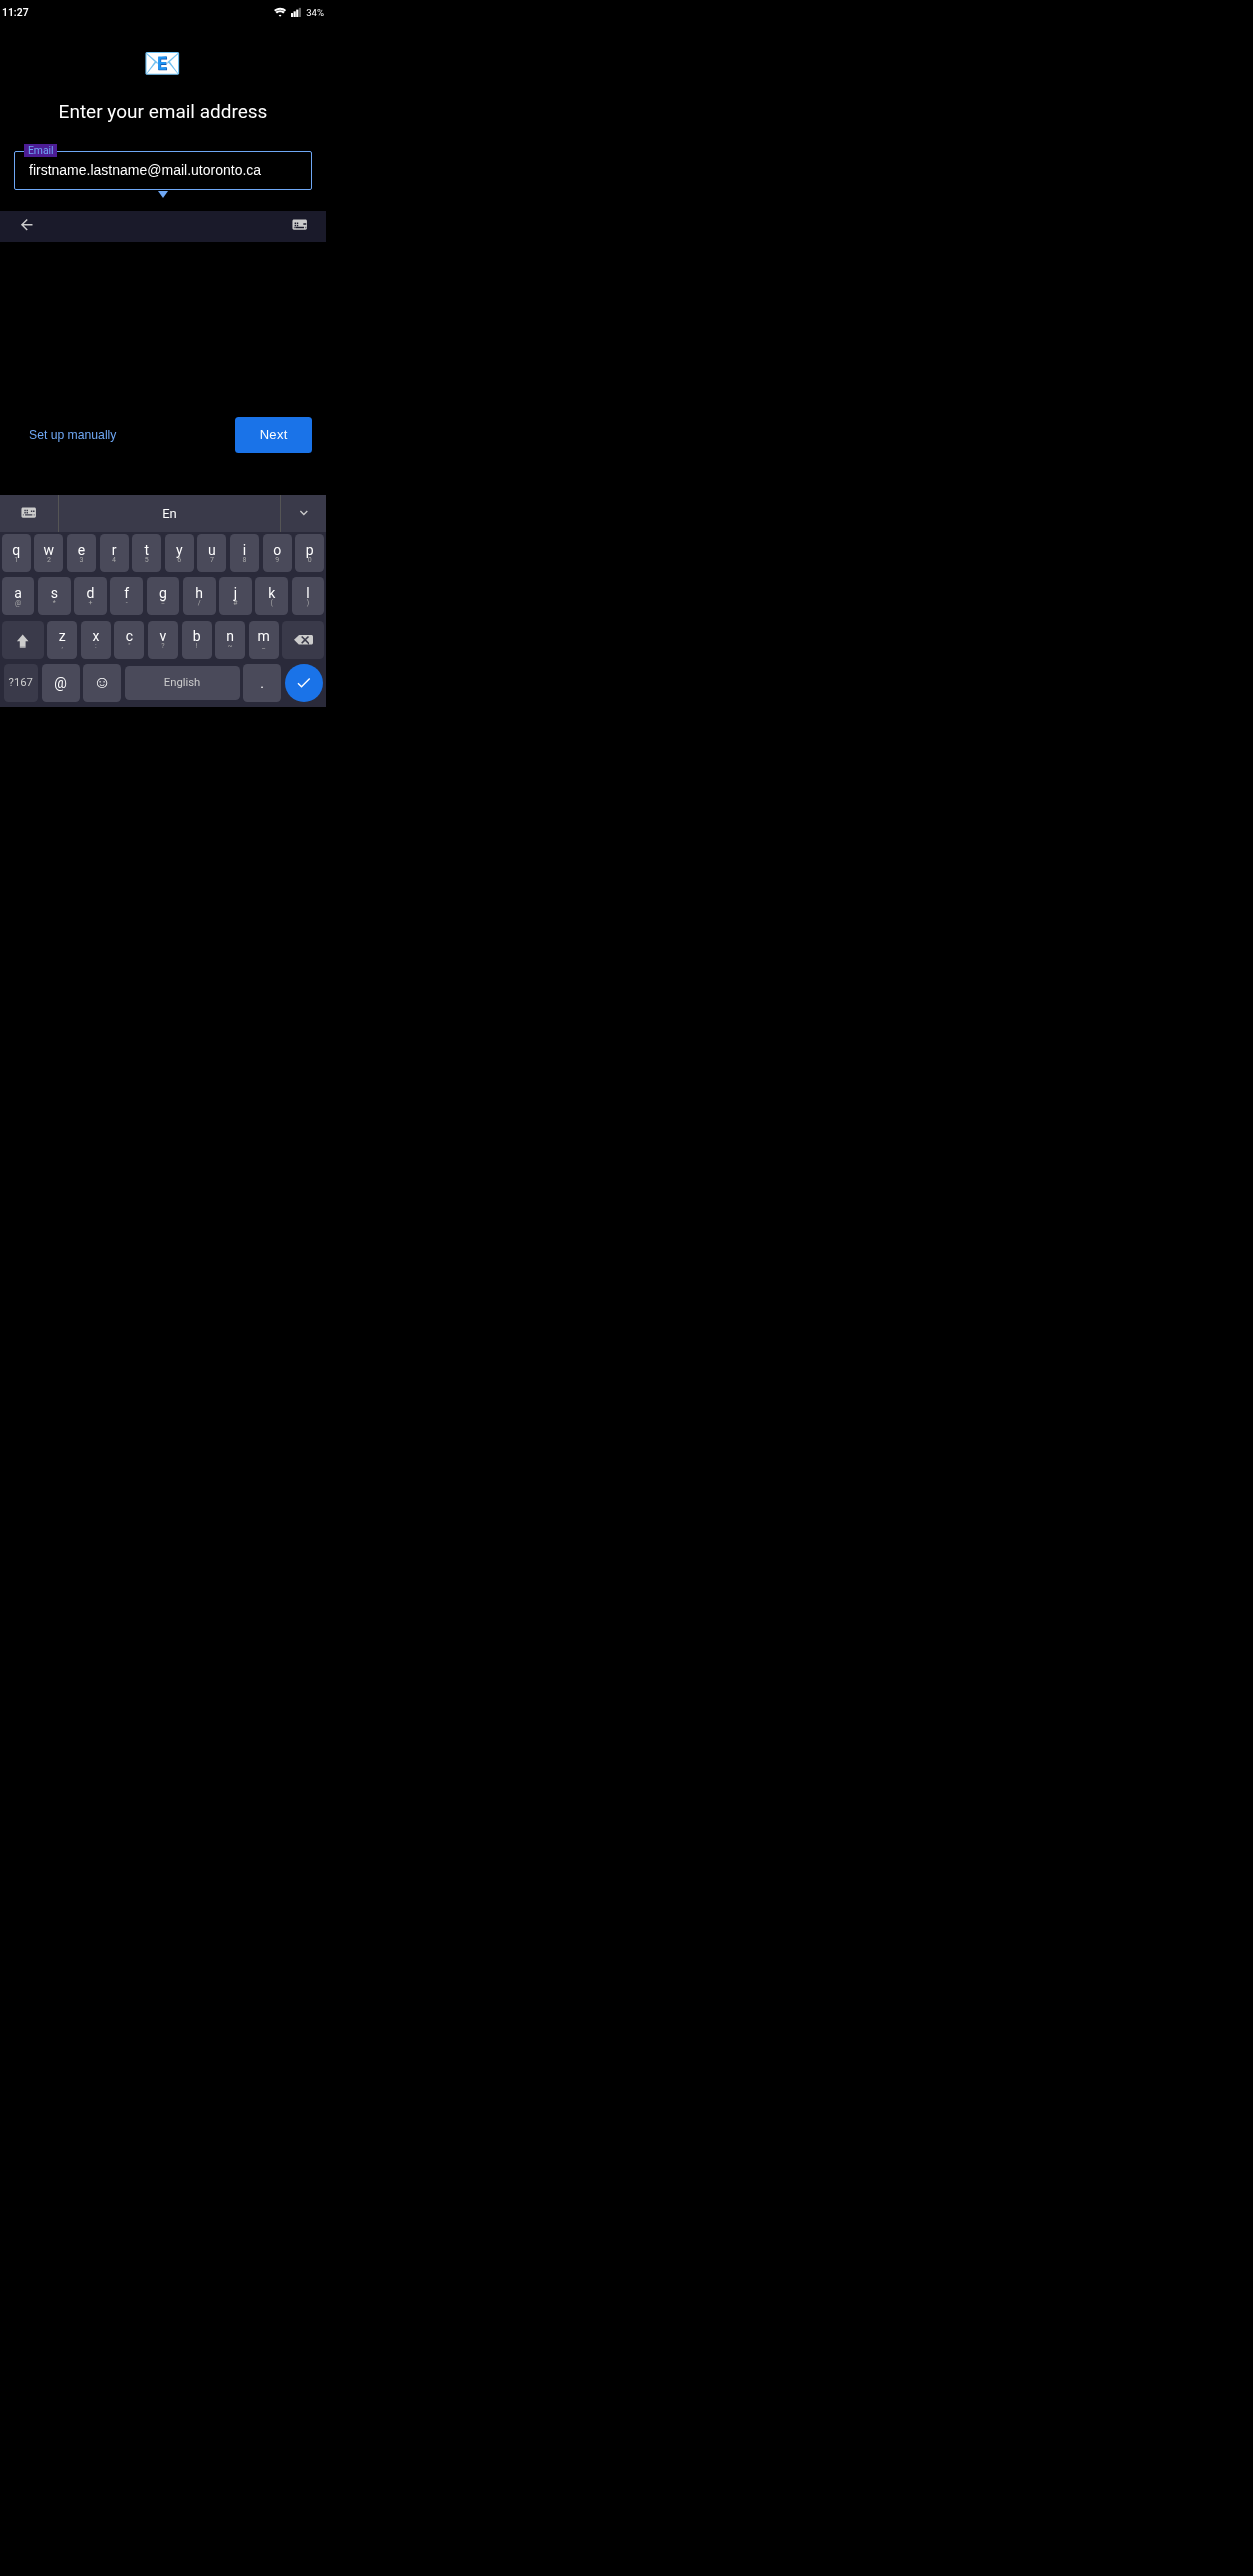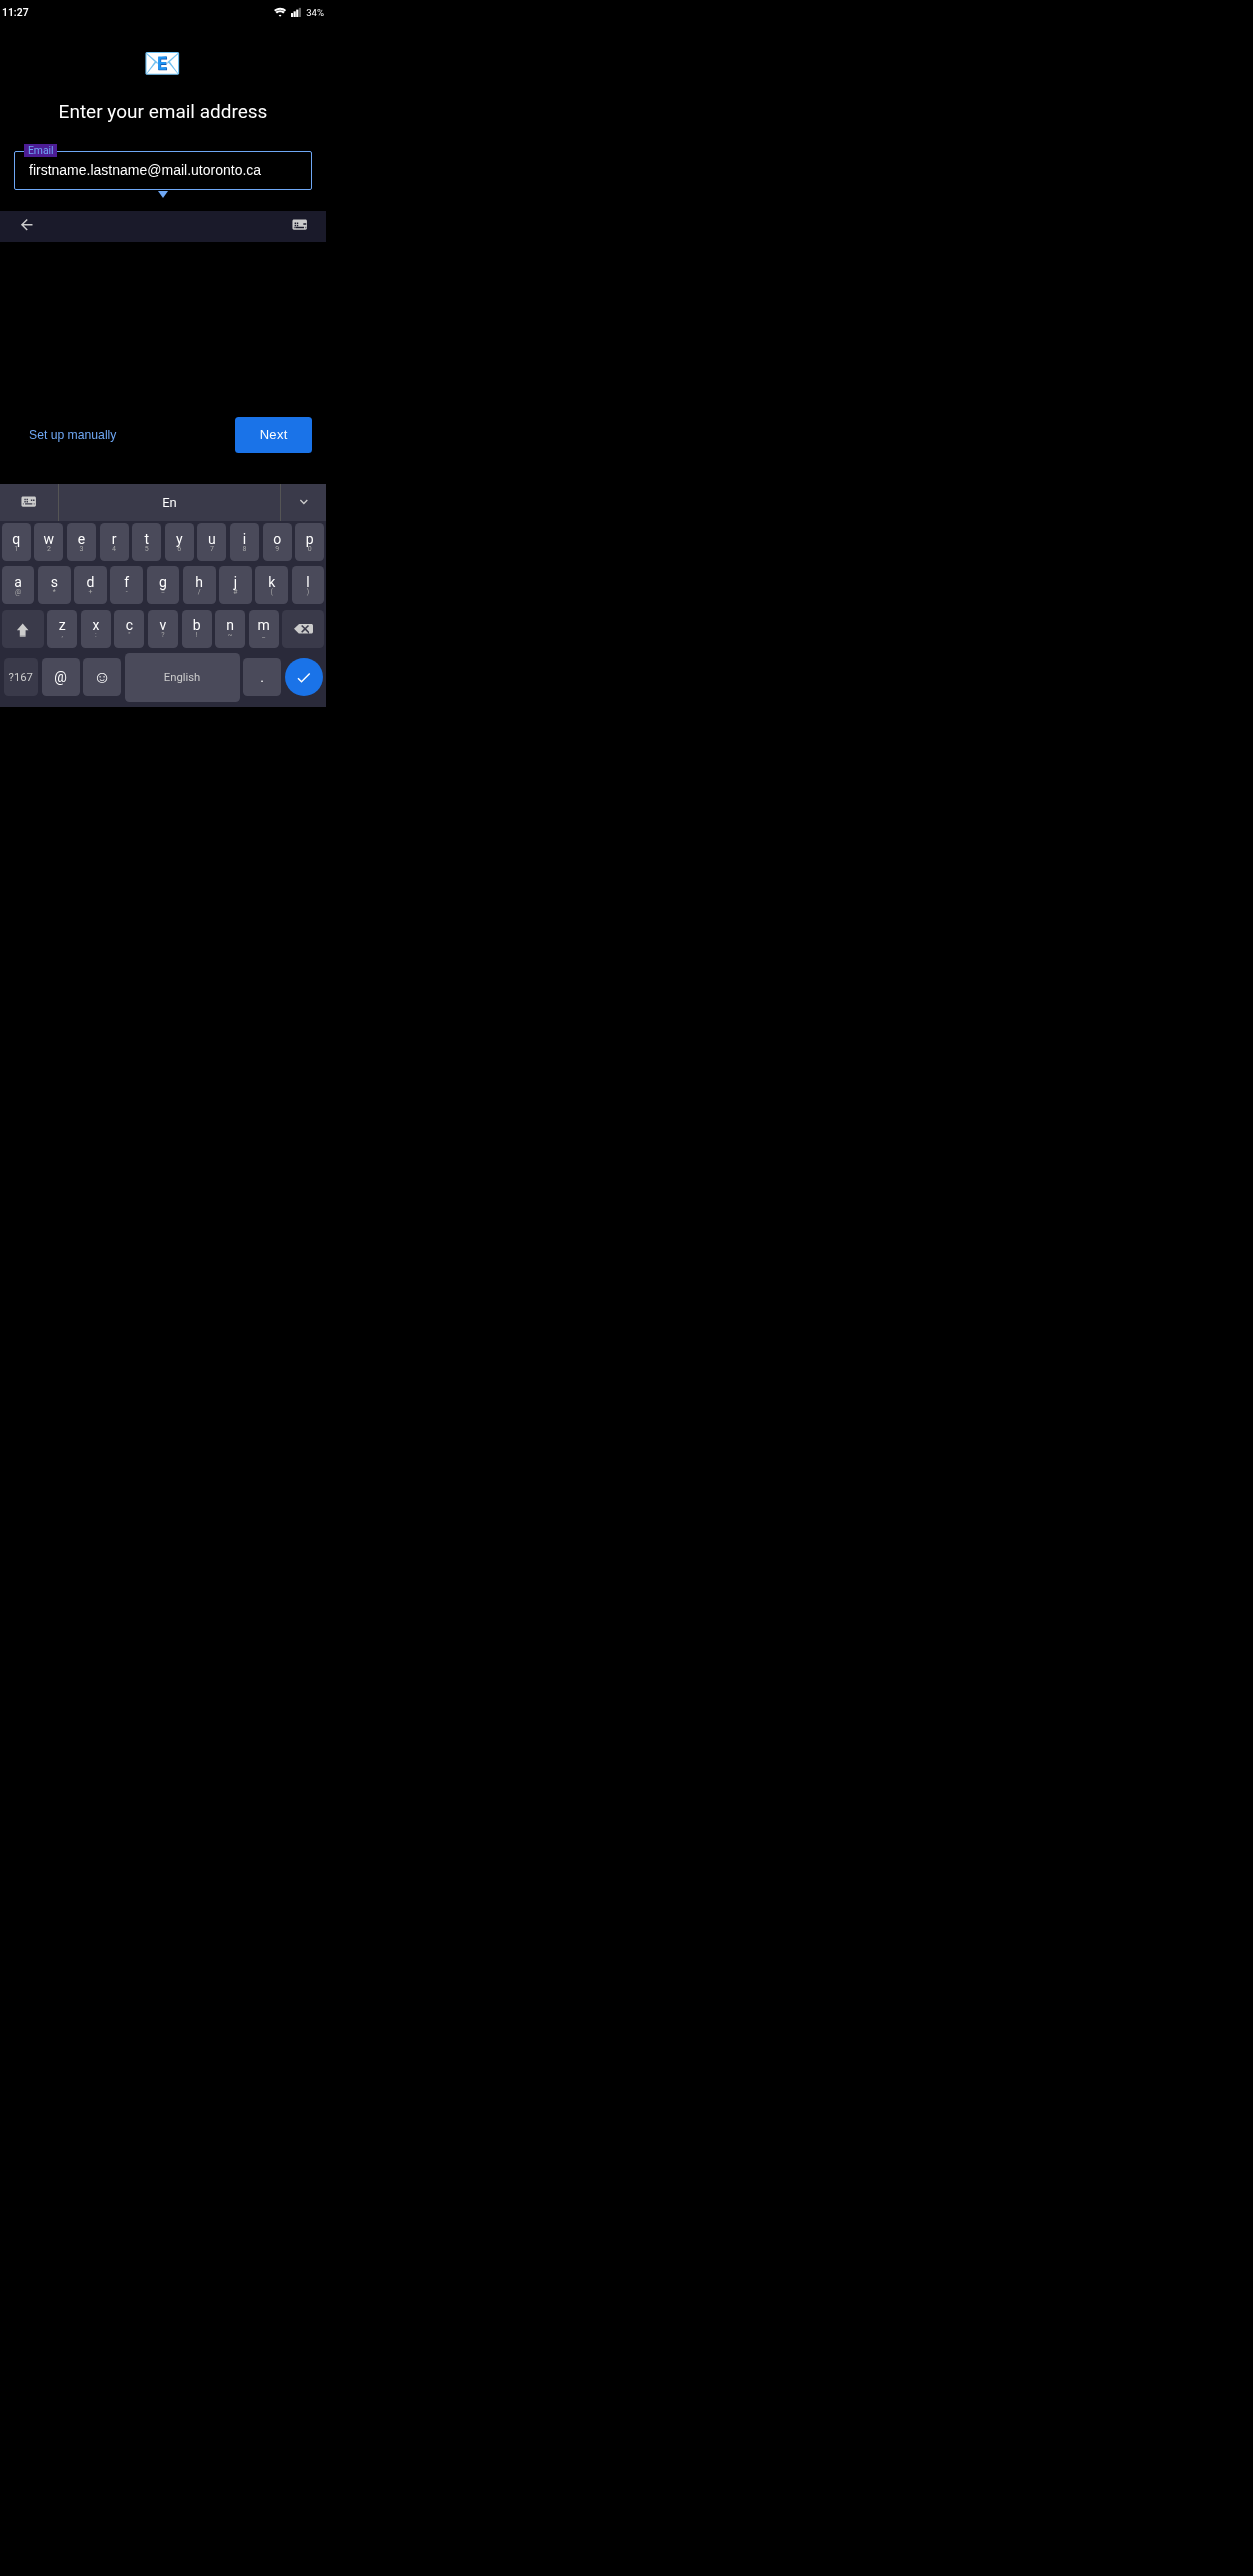--- a/index.html
+++ b/index.html
@@ -224,21 +224,21 @@
       flex: 1.4;
     }
     .key-special .key-main {
       font-size: 10.4px;
       color: #ccc;
     }
 
     .key-space {
       background: #4a4a5a;
       border-radius: 4.4px;
-      height: 49px;
+      height: 34px;
       flex: 5;
       display: flex;
       align-items: center;
       justify-content: center;
       cursor: pointer;
     }
     .key-space .key-main {
       font-size: 11.3px;
       color: #ccc;
     }

